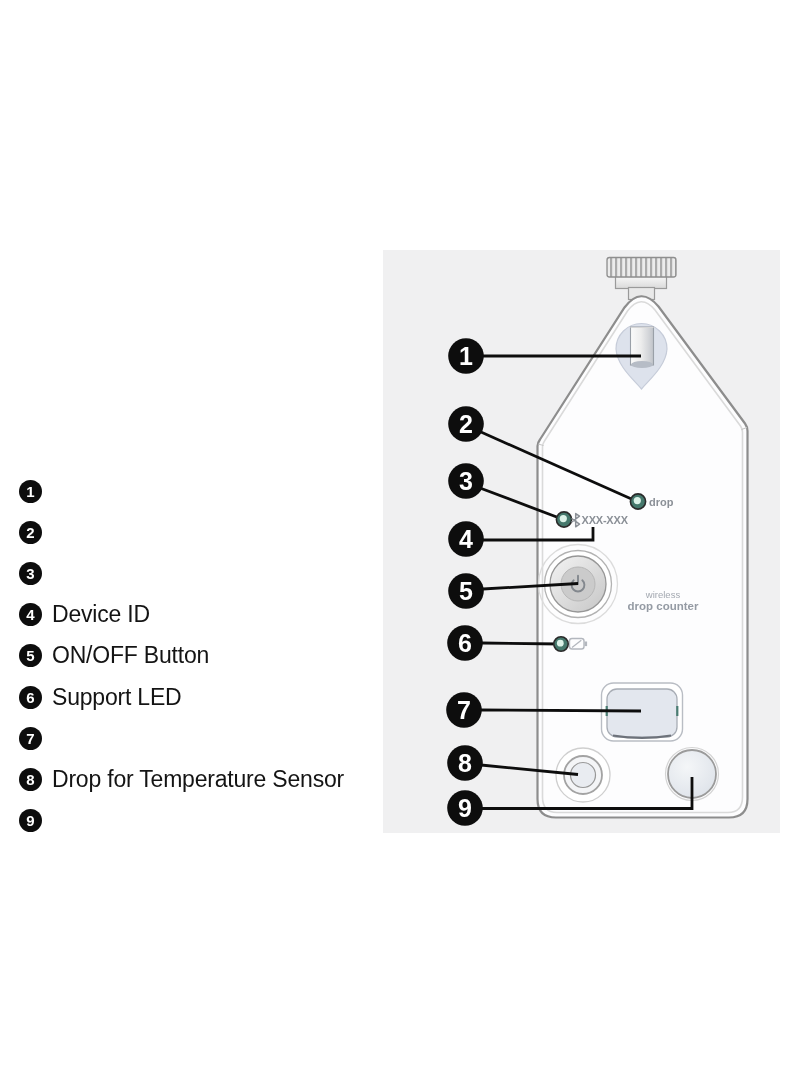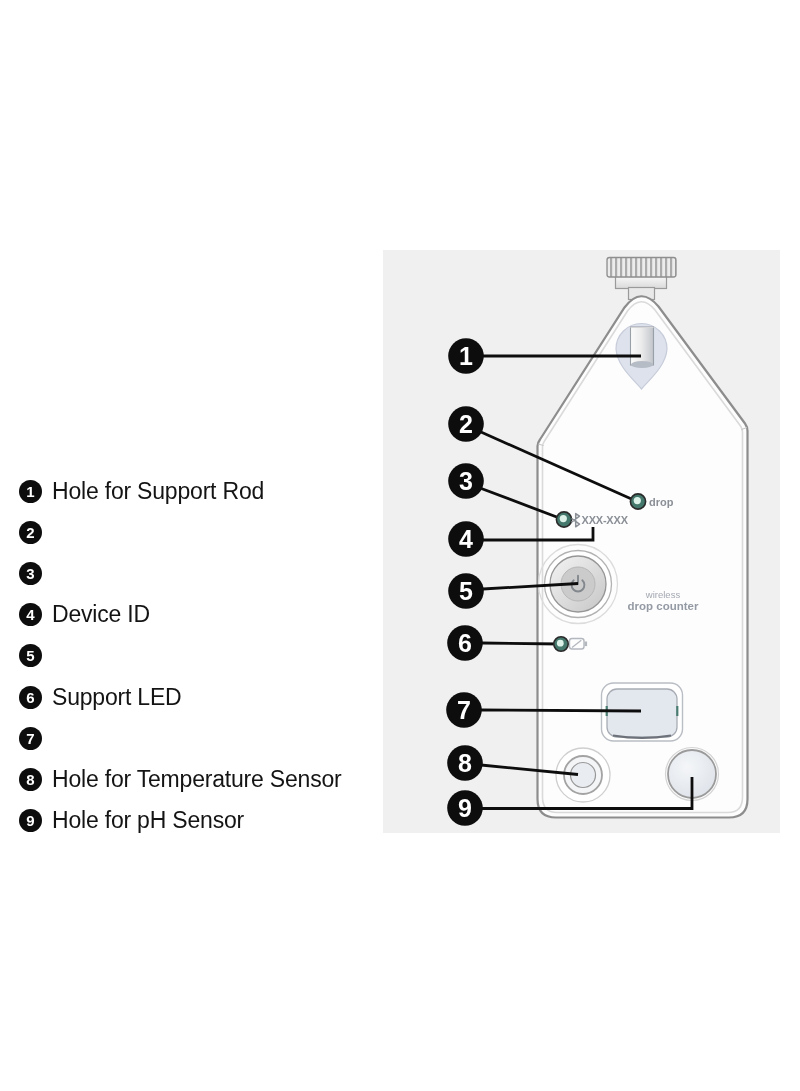--- a/index.html
+++ b/index.html
@@ -16,49 +16,48 @@
   .dev-label{font-weight:bold;fill:#8b9097;}
 </style>
 </head>
 <body>
 
 <div class="stage">
 
   <ol class="legend" style="list-style:none;margin:0;padding:0;">
     <li class="legend-item">
       <span class="lbullet">1</span>
-      <span class="ltext">Hole for Support Rod</span>
       </li>
     <li class="legend-item">
       <span class="lbullet">2</span>
       </li>
     <li class="legend-item">
       <span class="lbullet">3</span>
       </li>
     <li class="legend-item">
       <span class="lbullet">4</span>
       <span class="ltext">Device ID</span>
       </li>
     <li class="legend-item">
       <span class="lbullet">5</span>
+      <span class="ltext">ON/OFF Button</span>
       </li>
     <li class="legend-item">
       <span class="lbullet">6</span>
       <span class="ltext">Support LED</span>
       </li>
     <li class="legend-item">
       <span class="lbullet">7</span>
       </li>
     <li class="legend-item">
       <span class="lbullet">8</span>
-      <span class="ltext">Hole for Temperature Sensor</span>
+      <span class="ltext">Drop for Temperature Sensor</span>
       </li>
     <li class="legend-item">
       <span class="lbullet">9</span>
-      <span class="ltext">Hole for pH Sensor</span>
       </li>
   </ol>
 
   <div class="panel">
     <svg width="397" height="583" viewBox="383 250 397 583">
       <defs>
         <pattern id="knurl" patternUnits="userSpaceOnUse" width="5" height="20">
           <rect width="5" height="20" fill="#ececec"></rect>
           <rect width="2.2" height="20" fill="#ababab"></rect>
         </pattern>

